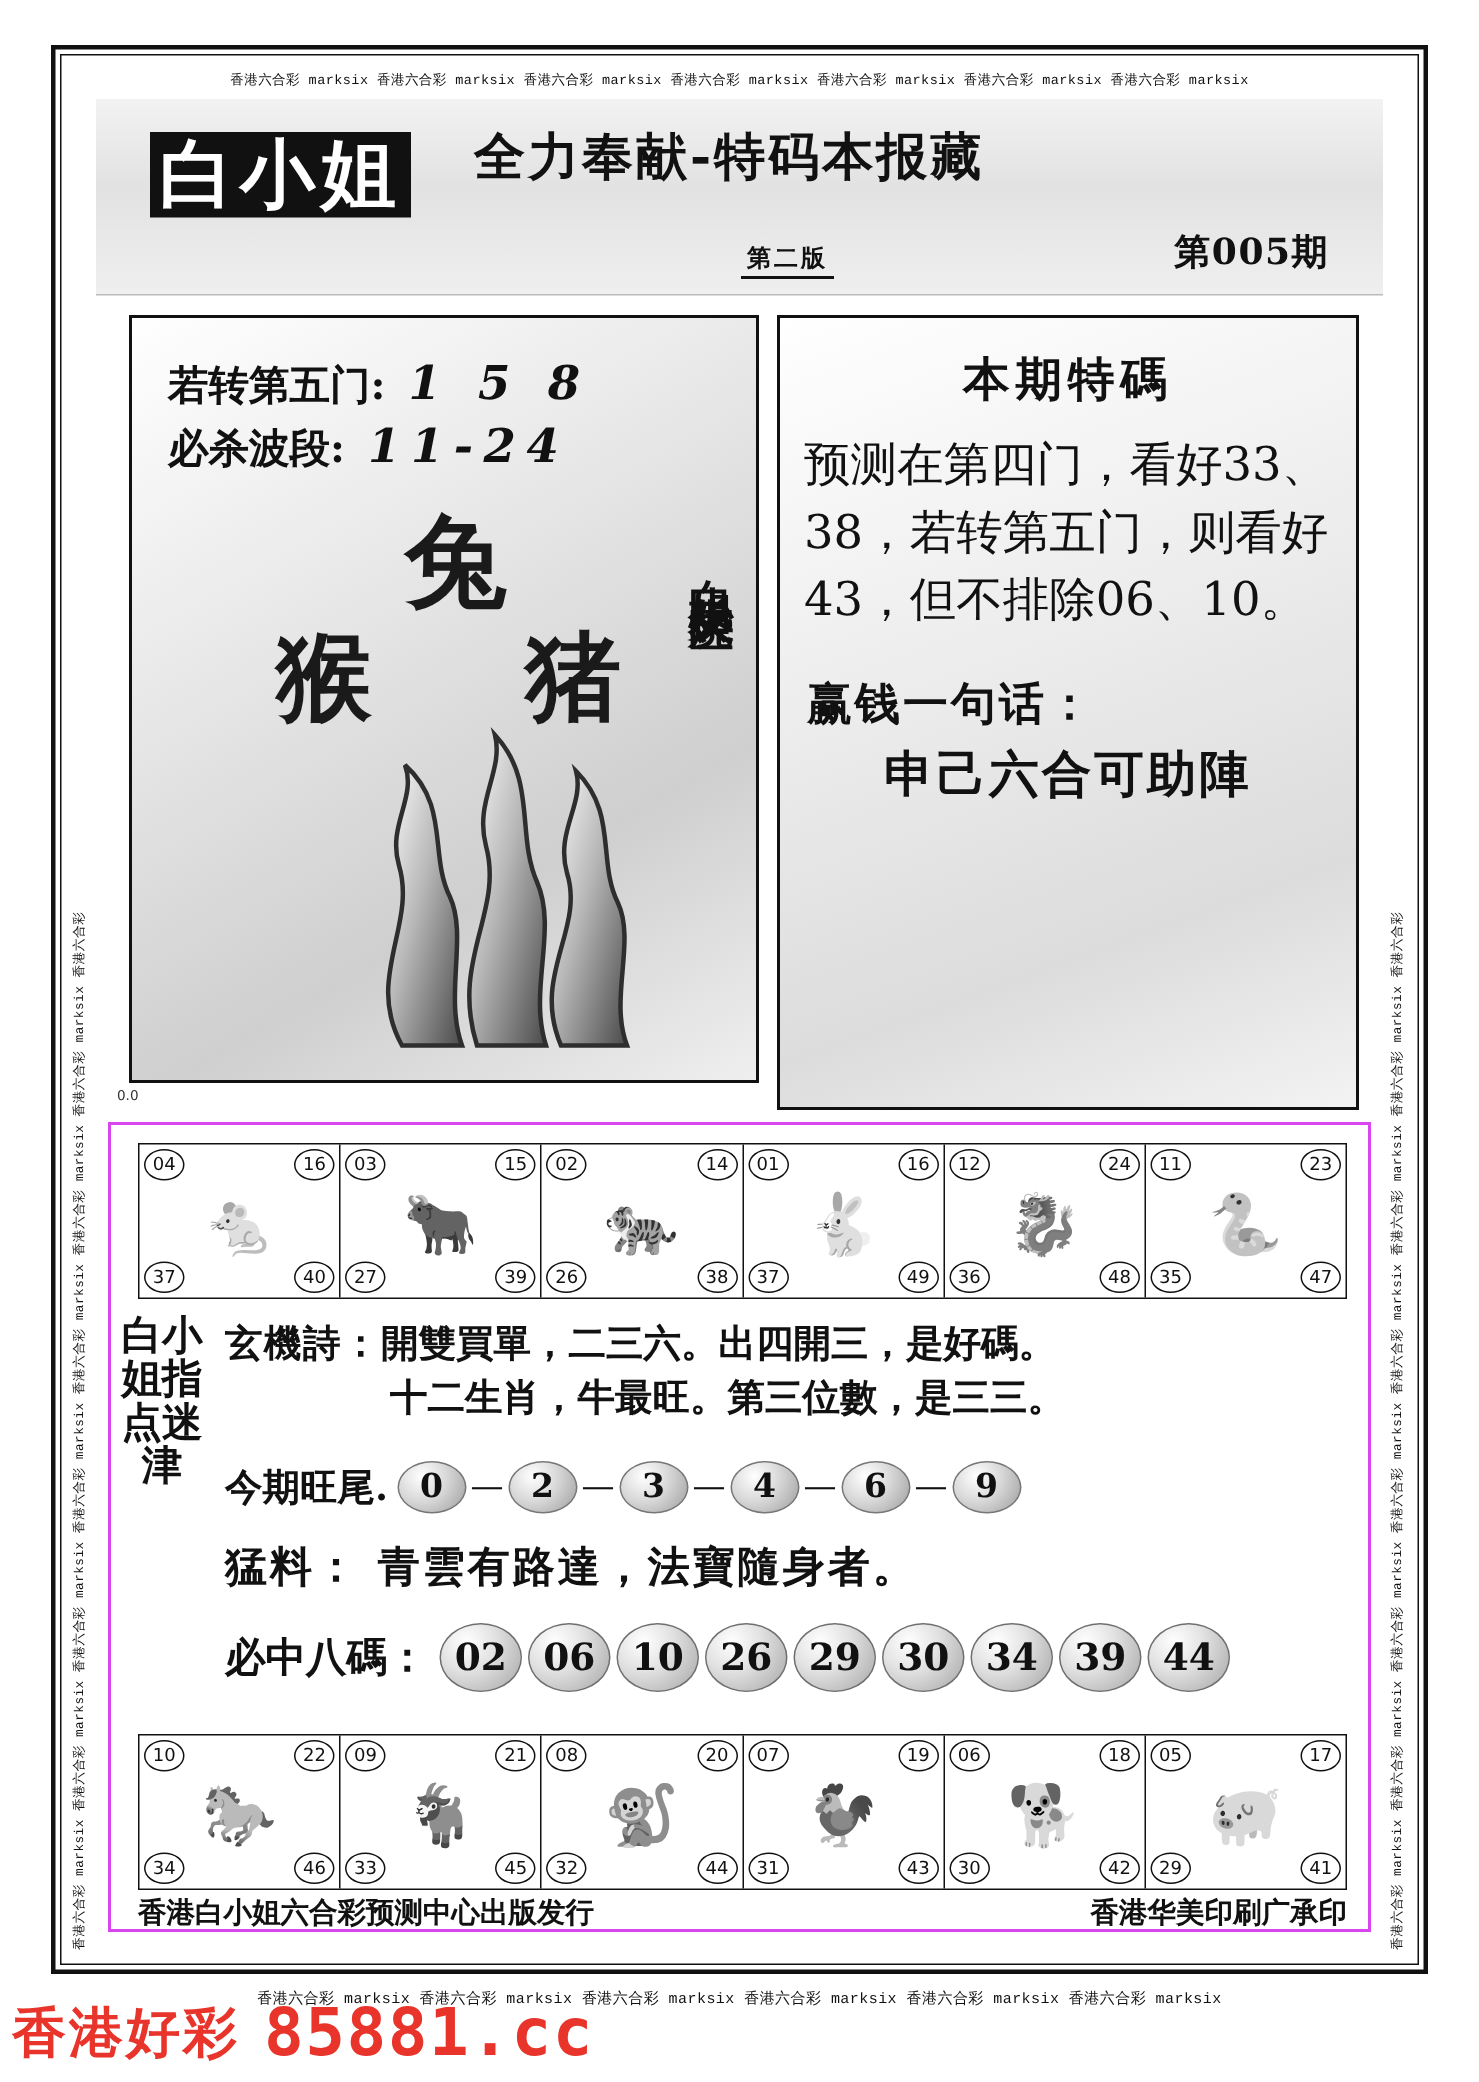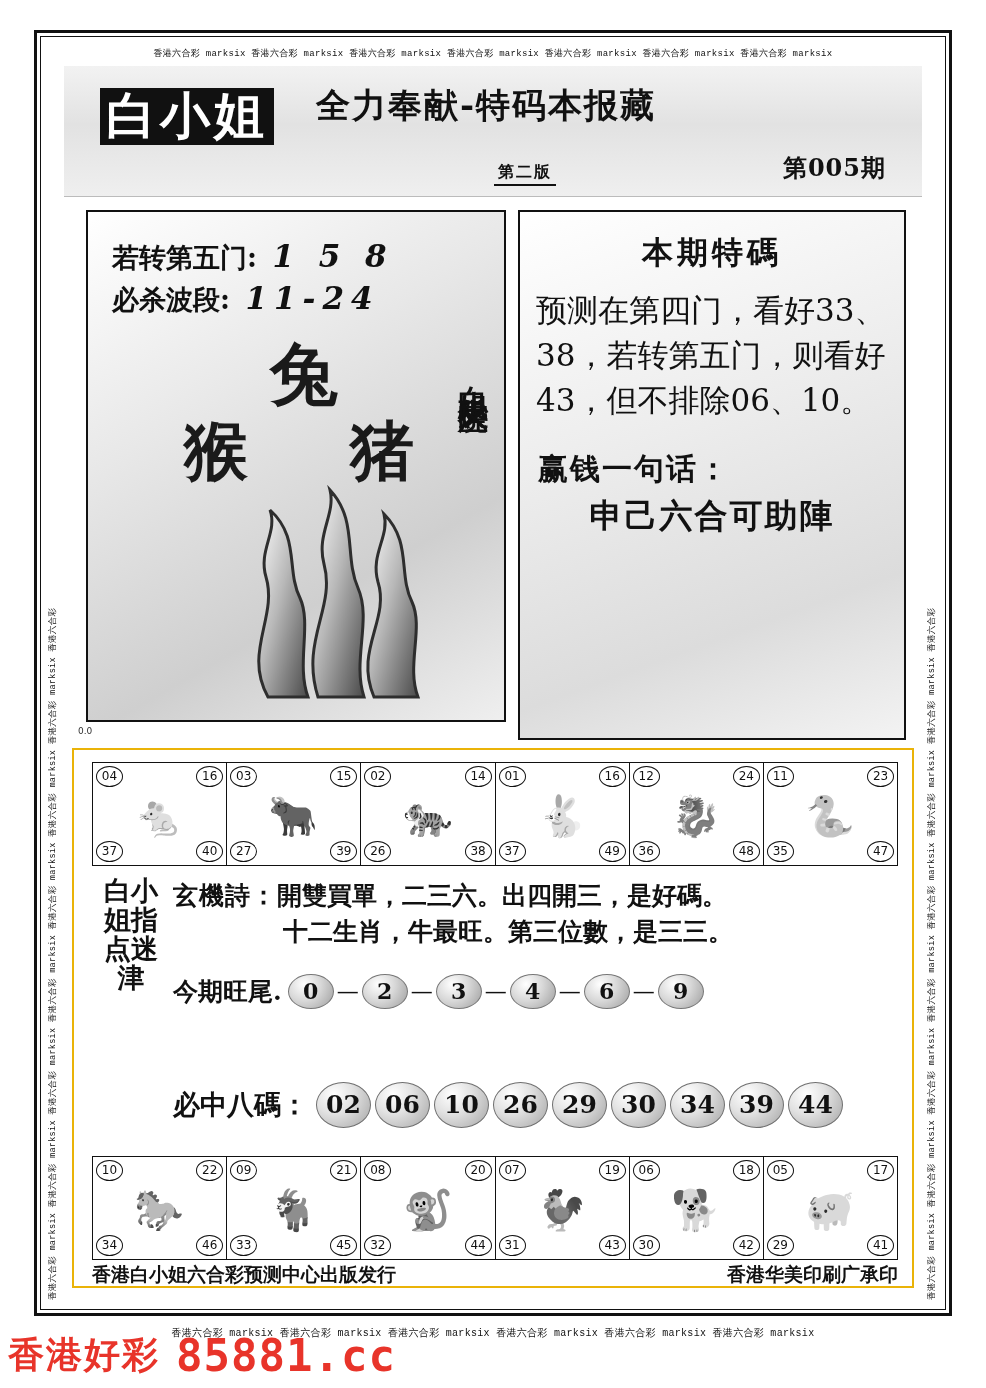--- a/index.html
+++ b/index.html
@@ -229,21 +229,21 @@
     color: #111;
     text-align: center;
     letter-spacing: 2px;
   }
 
   
   .lower-box {
     position: absolute;
     left: 72px; top: 748px;
     width: 842px; height: 540px;
-    border: 2px solid #eab308;
+    border: 2px solid #d946ef;
     background: #fff;
     box-sizing: border-box;
   }
 
   
   .zrow {
     position: absolute;
     left: 18px;
     width: 806px;
     height: 104px;
@@ -285,21 +285,21 @@
     align-items: center;
     justify-content: center;
     font-size: 40px;
     color: #2b2b2b;
     filter: grayscale(100%);
   }
 
   
   .mid {
     position: absolute;
-    left: 25px; top: 124px;
+    left: 2px; top: 124px;
     width: 806px; height: 276px;
   }
   .side-vert {
     position: absolute;
     left: 4px; top: 2px;
     width: 56px;
     font-family: "DejaVu Serif", serif;
     font-weight: bold;
     font-size: 27px;
     line-height: 1.08;
@@ -559,20 +559,24 @@
         <span class="tail-dash">—</span>
         <span class="tail-ball">3</span>
         <span class="tail-dash">—</span>
         <span class="tail-ball">4</span>
         <span class="tail-dash">—</span>
         <span class="tail-ball">6</span>
         <span class="tail-dash">—</span>
         <span class="tail-ball">9</span>
       </div>
 
+      <div class="hot-row">
+        <span>猛料：</span>
+        <span>青雲有路達，法寶隨身者。</span>
+      </div>
 
       <div class="must-row">
         <span class="must-label">必中八碼：</span>
         <span class="must-ball">02</span>
         <span class="must-ball">06</span>
         <span class="must-ball">10</span>
         <span class="must-ball">26</span>
         <span class="must-ball">29</span>
         <span class="must-ball">30</span>
         <span class="must-ball">34</span>

